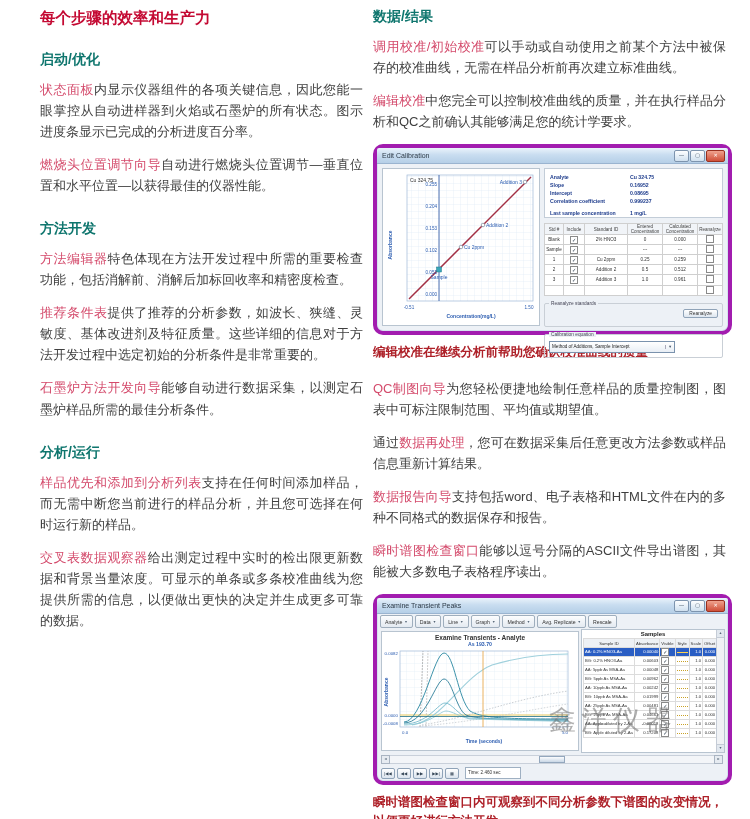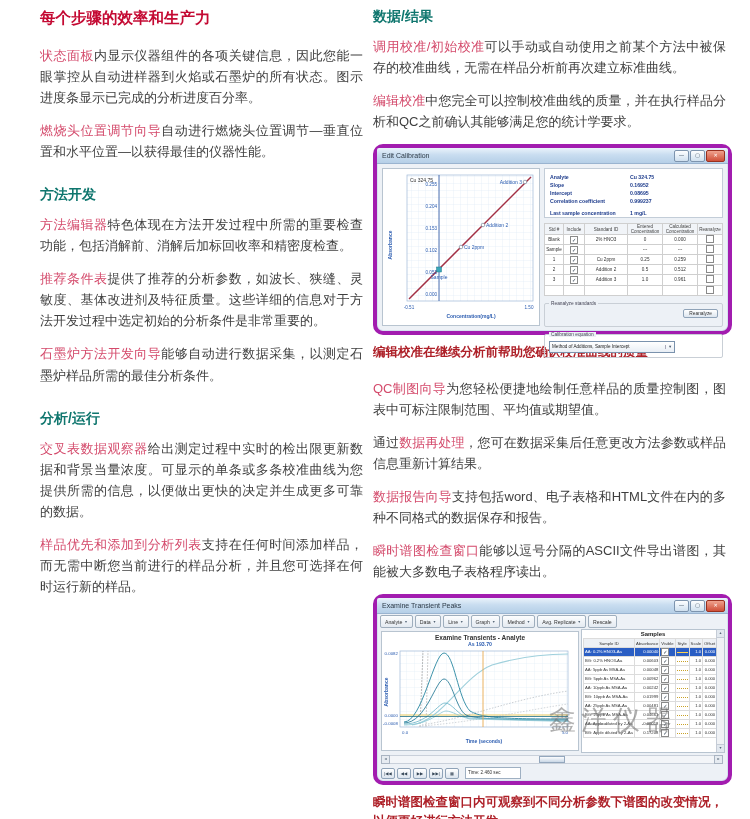--- a/index.html
+++ b/index.html
@@ -85,31 +85,32 @@
   svg text{font-family:"Liberation Sans","DejaVu Sans",sans-serif;}
 </style>
 </head>
 <body>
 
 <div id="page">
 
   <div class="col" id="col-left">
     <div class="doc-title">每个步骤的效率和生产力</div>
 
+    <div class="sec-h first">启动/优化</div>
     <p class="para"><span class="term">状态面板</span><span>内显示仪器组件的各项关键信息，因此您能一眼掌控从自动进样器到火焰或石墨炉的所有状态。图示进度条显示已完成的分析进度百分率。</span></p>
     <p class="para"><span class="term">燃烧头位置调节向导</span><span>自动进行燃烧头位置调节—垂直位置和水平位置—以获得最佳的仪器性能。</span></p>
 
     <div class="sec-h">方法开发</div>
     <p class="para"><span class="term">方法编辑器</span><span>特色体现在方法开发过程中所需的重要检查功能，包括消解前、消解后加标回收率和精密度检查。</span></p>
     <p class="para"><span class="term">推荐条件表</span><span>提供了推荐的分析参数，如波长、狭缝、灵敏度、基体改进剂及特征质量。这些详细的信息对于方法开发过程中选定初始的分析条件是非常重要的。</span></p>
     <p class="para"><span class="term">石墨炉方法开发向导</span><span>能够自动进行数据采集，以测定石墨炉样品所需的最佳分析条件。</span></p>
 
     <div class="sec-h">分析/运行</div>
+    <p class="para"><span class="term">样品优先和添加到分析列表</span><span>支持在任何时间添加样品，而无需中断您当前进行的样品分析，并且您可选择在何时运行新的样品。</span></p>
     <p class="para"><span class="term">交叉表数据观察器</span><span>给出测定过程中实时的检出限更新数据和背景当量浓度。可显示的单条或多条校准曲线为您提供所需的信息，以便做出更快的决定并生成更多可靠的数据。</span></p>
-    <p class="para"><span class="term">样品优先和添加到分析列表</span><span>支持在任何时间添加样品，而无需中断您当前进行的样品分析，并且您可选择在何时运行新的样品。</span></p>
   </div>
 
   <div class="col" id="col-right">
     <div class="sec-h first" style="margin-top:0;">数据/结果</div>
     <p class="para"><span class="term">调用校准/初始校准</span><span>可以手动或自动使用之前某个方法中被保存的校准曲线，无需在样品分析前再次建立标准曲线。</span></p>
     <p class="para"><span class="term">编辑校准</span><span>中您完全可以控制校准曲线的质量，并在执行样品分析和QC之前确认其能够满足您的统计学要求。</span></p>
 
     <div class="win" id="win-editcal">
       <div class="titlebar">
         <span class="t">Edit Calibration</span>

